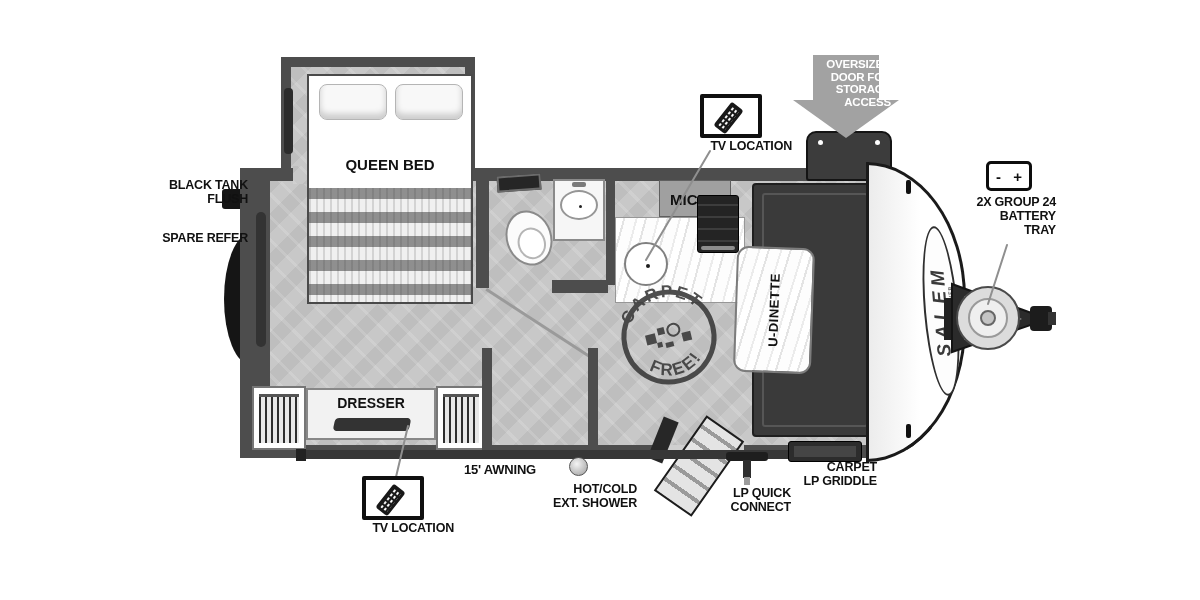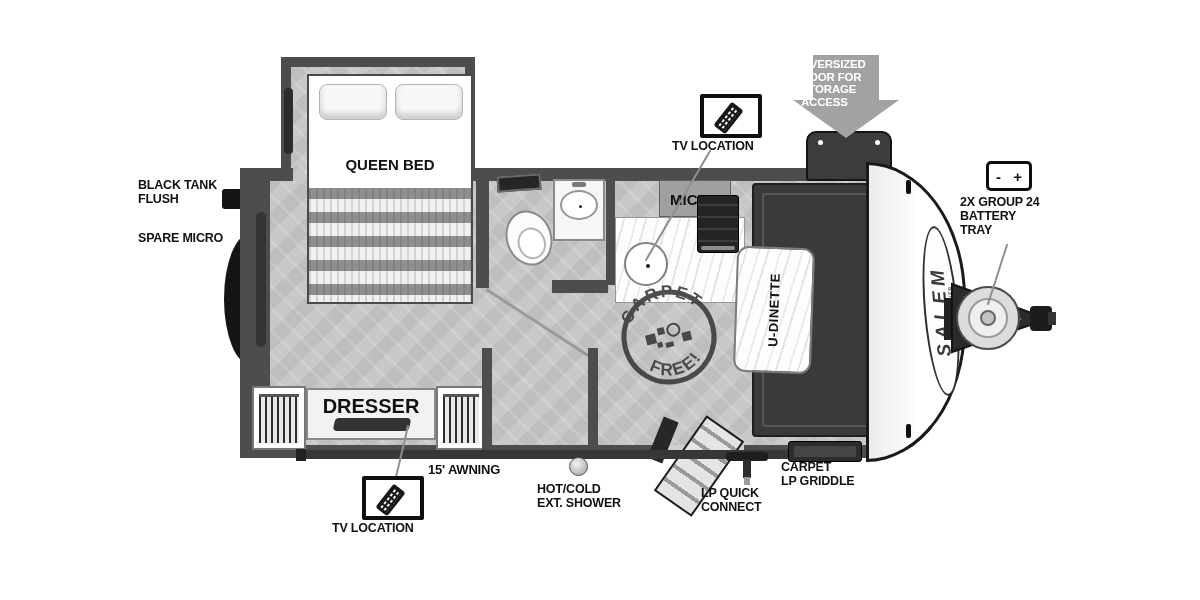--- a/index.html
+++ b/index.html
@@ -1,19 +1,19 @@
 <!DOCTYPE html>
 <html><head>
 <meta charset="utf-8">
 <style>
   html,body{margin:0;padding:0;background:#fff;}
   .stage{position:relative;width:1200px;height:600px;background:#fff;overflow:hidden;
          font-family:"Liberation Sans", sans-serif;}
   .abs{position:absolute;box-sizing:border-box;}
-  .callout{font-size:12.5px;font-weight:bold;color:#111;text-align:left;
+  .callout{font-size:12.5px;font-weight:bold;color:#111;text-align:right;
            white-space:pre-line;line-height:14px;letter-spacing:-0.2px;}
   .roomlabel{font-weight:bold;color:#111;text-align:center;}
   .floor{background:
       repeating-linear-gradient(45deg, rgba(255,255,255,.14) 0 3px, transparent 3px 16px),
       repeating-linear-gradient(-45deg, #c8c8c8 0 14px, #bebebe 14px 28px);}
   .marble{background:
       repeating-linear-gradient(105deg, #ffffff 0 7px, #e4e4e4 7px 9px, #fdfdfd 9px 19px, #ececec 19px 21px);}
   .tvbox{border:4px solid #0f0f0f;background:#fff;border-radius:2px;}
   .remote{position:absolute;left:17px;top:5px;width:15px;height:30px;background:#181818;
           border-radius:3px;transform:rotate(38deg);}
@@ -97,21 +97,21 @@
     <span class="abs" style="left:1px;top:50%;transform:translate(0,-50%) rotate(-90deg);font-size:5px;font-weight:bold;letter-spacing:1px;color:#555;white-space:nowrap;transform-origin:center;">FOREST RIVER</span>
   </div>
 
   <div class="abs" style="left:252px;top:386px;width:54px;height:64px;background:#fff;border:2px solid #777;">
     <div class="abs" style="left:5px;top:6px;right:5px;bottom:5px;border-top:3px solid #555;background:repeating-linear-gradient(90deg,#2e2e2e 0 2px,#e8e8e8 2px 6px);"></div>
   </div>
   <div class="abs" style="left:436px;top:386px;width:50px;height:64px;background:#fff;border:2px solid #777;">
     <div class="abs" style="left:5px;top:6px;right:5px;bottom:5px;border-top:3px solid #555;background:repeating-linear-gradient(90deg,#2e2e2e 0 2px,#e8e8e8 2px 6px);"></div>
   </div>
   <div class="abs" style="left:306px;top:388px;width:130px;height:52px;background:#f2f2f2;border:2px solid #888;">
-    <div class="abs roomlabel" style="left:0;top:5px;width:100%;font-size:20px;">DRESSER</div>
+    <div class="abs roomlabel" style="left:0;top:5px;width:100%;font-size:14px;">DRESSER</div>
     <div class="abs" style="left:26px;top:28px;width:76px;height:13px;background:#333;border-radius:4px;transform:skewX(-12deg);"></div>
   </div>
 
   <div class="abs wall" style="left:482px;top:348px;width:10px;height:110px;"></div>
   <div class="abs wall" style="left:588px;top:348px;width:10px;height:110px;"></div>
 
   <div class="abs" style="left:662px;top:445px;width:82px;height:13px;background:#cfcfcf;"></div>
   <div class="abs" style="left:655px;top:418px;width:16px;height:44px;background:#272727;transform:rotate(22deg);"></div>
   <div class="abs" style="left:676px;top:420px;width:46px;height:92px;border:2px solid #1c1c1c;background:repeating-linear-gradient(0deg,#e4e4e4 0 12px,#9a9a9a 12px 16px);transform:rotate(35deg);"></div>
 
@@ -179,21 +179,21 @@
   <div class="abs" style="left:986px;top:161px;width:46px;height:30px;background:#fff;border:3px solid #0d0d0d;border-radius:5px;display:flex;align-items:center;justify-content:space-between;padding:0 7px;font-weight:bold;font-size:15px;color:#111;">
     <span>-</span>
     <span>+</span>
   </div>
   <div class="abs callout" style="left:960px;top:195px;width:96px;">2X GROUP 24
 BATTERY
 TRAY</div>
 
   <div class="abs callout" style="left:138px;top:178px;width:110px;">BLACK TANK
 FLUSH</div>
-  <div class="abs callout" style="left:138px;top:231px;width:110px;">SPARE MICRO</div>
+  <div class="abs callout" style="left:138px;top:231px;width:110px;">SPARE REFER</div>
 
   <div class="abs callout" style="left:428px;top:463px;width:108px;font-size:13px;">15' AWNING</div>
   <div class="abs callout" style="left:537px;top:482px;width:100px;">HOT/COLD
 EXT. SHOWER</div>
   <div class="abs callout" style="left:701px;top:486px;width:90px;">LP QUICK
 CONNECT</div>
   <div class="abs callout" style="left:781px;top:460px;width:96px;">CARPET
 LP GRIDDLE</div>
 
   <div class="abs tvbox" style="left:362px;top:476px;width:62px;height:44px;">

